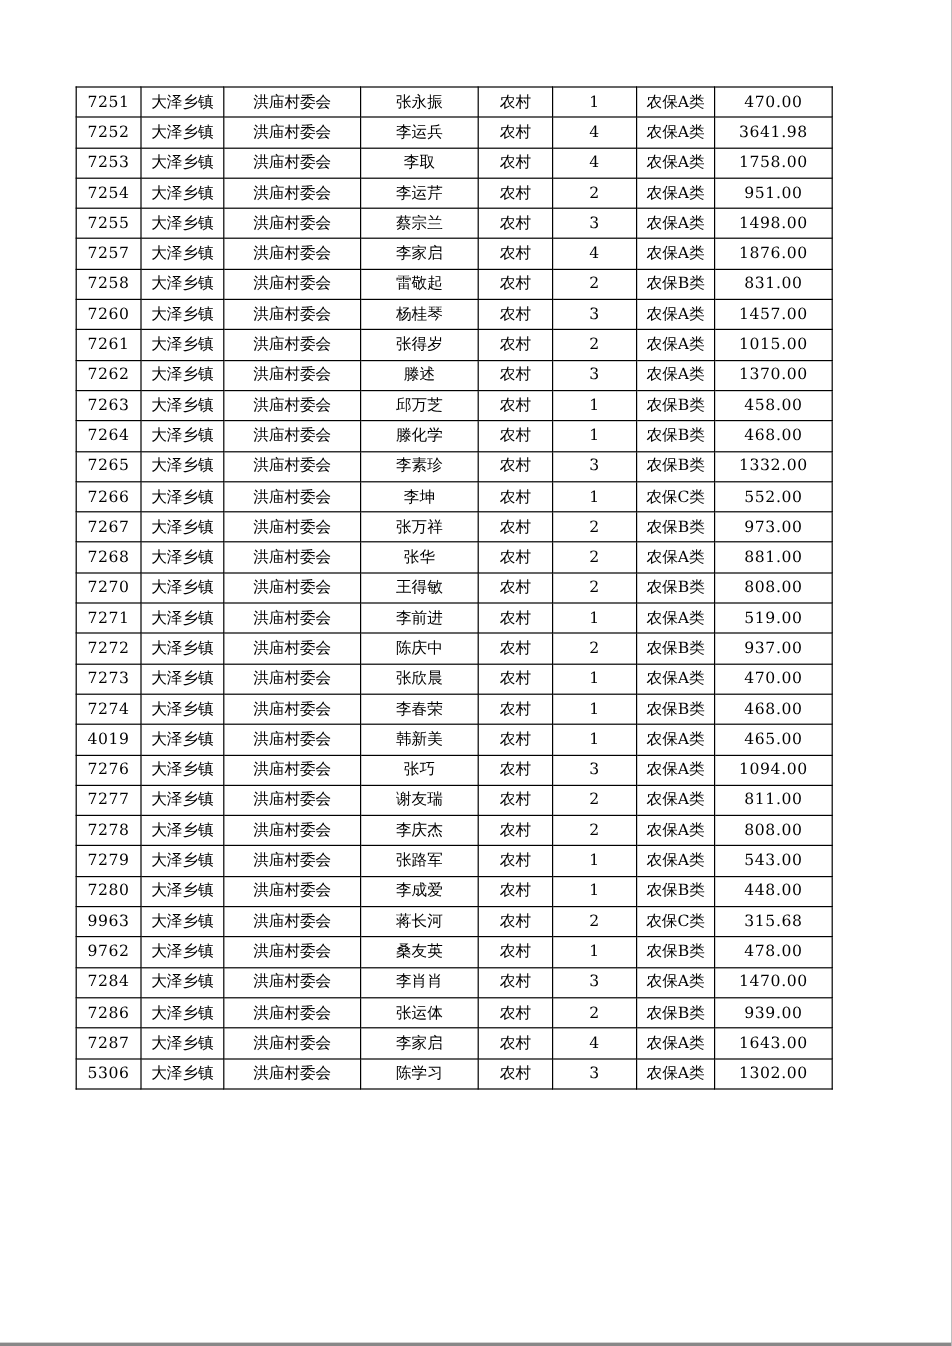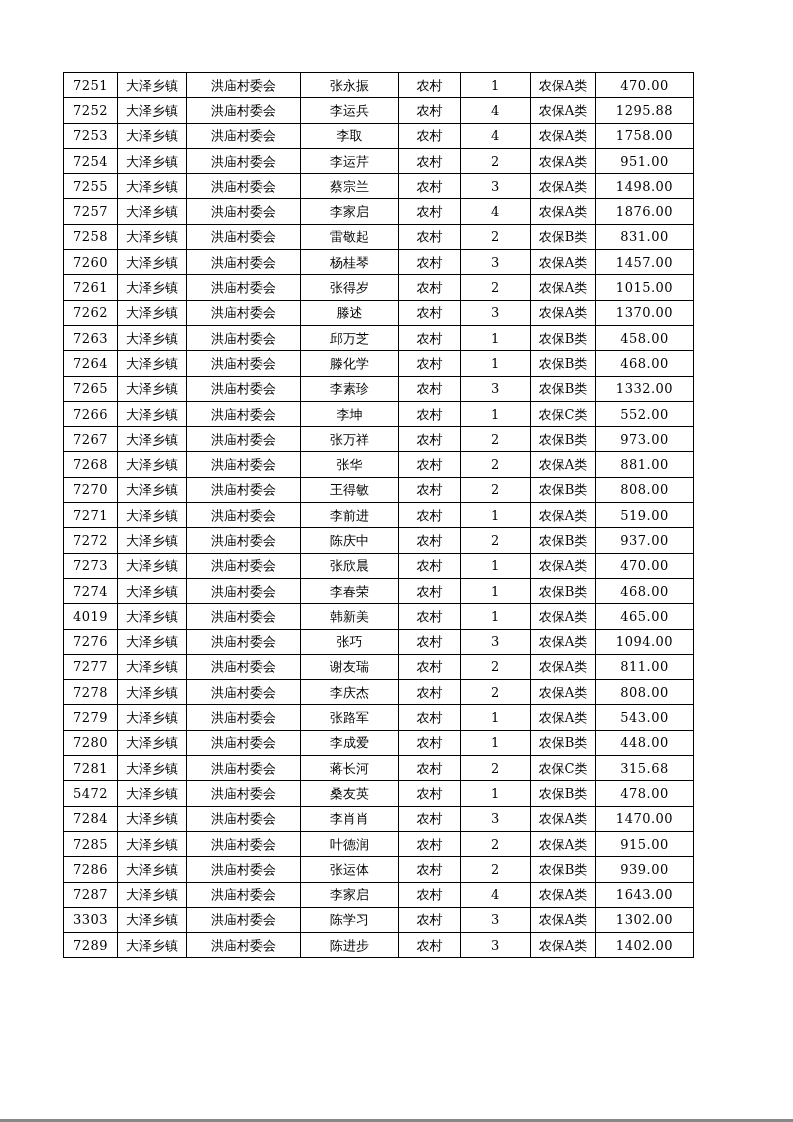--- a/index.html
+++ b/index.html
@@ -76,21 +76,21 @@
           <td class="col-amount">470.00</td>
         </tr>
         <tr>
           <td class="col-id">7252</td>
           <td class="col-town">大泽乡镇</td>
           <td class="col-village">洪庙村委会</td>
           <td class="col-name">李运兵</td>
           <td class="col-category">农村</td>
           <td class="col-count">4</td>
           <td class="col-type">农保A类</td>
-          <td class="col-amount">1295.88</td>
+          <td class="col-amount">3641.98</td>
         </tr>
         <tr>
           <td class="col-id">7253</td>
           <td class="col-town">大泽乡镇</td>
           <td class="col-village">洪庙村委会</td>
           <td class="col-name">李取</td>
           <td class="col-category">农村</td>
           <td class="col-count">4</td>
           <td class="col-type">农保A类</td>
           <td class="col-amount">1758.00</td>
@@ -329,94 +329,74 @@
           <td class="col-id">7280</td>
           <td class="col-town">大泽乡镇</td>
           <td class="col-village">洪庙村委会</td>
           <td class="col-name">李成爱</td>
           <td class="col-category">农村</td>
           <td class="col-count">1</td>
           <td class="col-type">农保B类</td>
           <td class="col-amount">448.00</td>
         </tr>
         <tr>
-          <td class="col-id">7281</td>
+          <td class="col-id">9963</td>
           <td class="col-town">大泽乡镇</td>
           <td class="col-village">洪庙村委会</td>
           <td class="col-name">蒋长河</td>
           <td class="col-category">农村</td>
           <td class="col-count">2</td>
           <td class="col-type">农保C类</td>
           <td class="col-amount">315.68</td>
         </tr>
         <tr>
-          <td class="col-id">5472</td>
+          <td class="col-id">9762</td>
           <td class="col-town">大泽乡镇</td>
           <td class="col-village">洪庙村委会</td>
           <td class="col-name">桑友英</td>
           <td class="col-category">农村</td>
           <td class="col-count">1</td>
           <td class="col-type">农保B类</td>
           <td class="col-amount">478.00</td>
         </tr>
         <tr>
           <td class="col-id">7284</td>
           <td class="col-town">大泽乡镇</td>
           <td class="col-village">洪庙村委会</td>
           <td class="col-name">李肖肖</td>
           <td class="col-category">农村</td>
           <td class="col-count">3</td>
           <td class="col-type">农保A类</td>
           <td class="col-amount">1470.00</td>
         </tr>
         <tr>
-          <td class="col-id">7285</td>
-          <td class="col-town">大泽乡镇</td>
-          <td class="col-village">洪庙村委会</td>
-          <td class="col-name">叶德润</td>
-          <td class="col-category">农村</td>
-          <td class="col-count">2</td>
-          <td class="col-type">农保A类</td>
-          <td class="col-amount">915.00</td>
-        </tr>
-        <tr>
           <td class="col-id">7286</td>
           <td class="col-town">大泽乡镇</td>
           <td class="col-village">洪庙村委会</td>
           <td class="col-name">张运体</td>
           <td class="col-category">农村</td>
           <td class="col-count">2</td>
           <td class="col-type">农保B类</td>
           <td class="col-amount">939.00</td>
         </tr>
         <tr>
           <td class="col-id">7287</td>
           <td class="col-town">大泽乡镇</td>
           <td class="col-village">洪庙村委会</td>
           <td class="col-name">李家启</td>
           <td class="col-category">农村</td>
           <td class="col-count">4</td>
           <td class="col-type">农保A类</td>
           <td class="col-amount">1643.00</td>
         </tr>
         <tr>
-          <td class="col-id">3303</td>
+          <td class="col-id">5306</td>
           <td class="col-town">大泽乡镇</td>
           <td class="col-village">洪庙村委会</td>
           <td class="col-name">陈学习</td>
           <td class="col-category">农村</td>
           <td class="col-count">3</td>
           <td class="col-type">农保A类</td>
           <td class="col-amount">1302.00</td>
-        </tr>
-        <tr>
-          <td class="col-id">7289</td>
-          <td class="col-town">大泽乡镇</td>
-          <td class="col-village">洪庙村委会</td>
-          <td class="col-name">陈进步</td>
-          <td class="col-category">农村</td>
-          <td class="col-count">3</td>
-          <td class="col-type">农保A类</td>
-          <td class="col-amount">1402.00</td>
         </tr>
       </tbody>
   </table>
 </div>
 
 </body></html>

